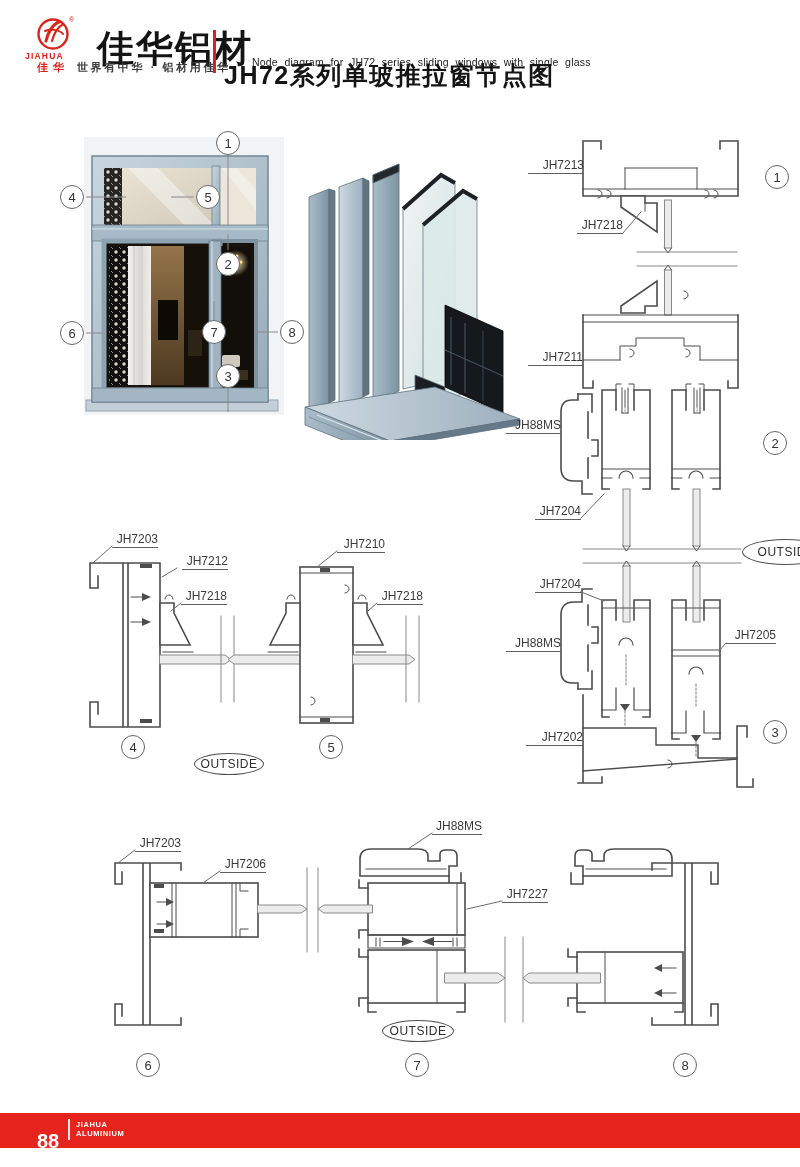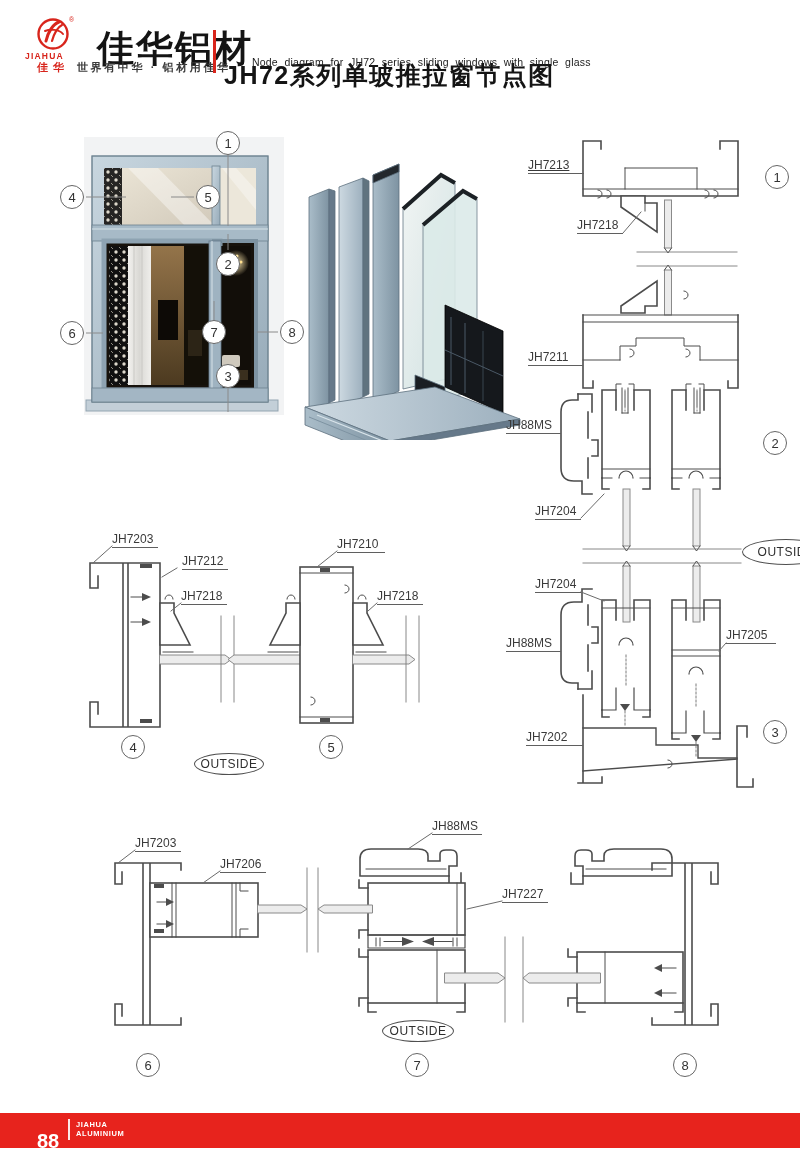--- a/index.html
+++ b/index.html
@@ -1,17 +1,17 @@
 <!DOCTYPE html>
 <html><head>
 <meta charset="utf-8">
 <style>
   html,body{margin:0;padding:0;background:#e9e9e9;}
   .page{position:relative;width:800px;height:1167px;background:#ffffff;overflow:hidden;
-        font-family:"Liberation Sans","DejaVu Sans",sans-serif;color:#222;}
+        font-family:"Liberation Sans","DejaVu Sans",sans-serif;color:#222;text-align:right;}
   .abs{position:absolute;}
   
   .brand-title{position:absolute;left:73px;top:24px;font-size:37px;font-weight:bold;color:#141414;letter-spacing:2px;margin-left:24px;}
   .brand-tagline{position:absolute;left:77px;top:60px;font-size:11px;letter-spacing:2.6px;color:#3a3a3a;font-weight:bold;}
   .logo-en{position:absolute;left:25px;top:51px;font-size:8.5px;font-weight:bold;color:#d8251c;letter-spacing:1.2px;}
   .logo-cn{position:absolute;left:37px;top:60px;font-size:11px;font-weight:bold;color:#d8251c;letter-spacing:5px;}
   .hdr-divider{position:absolute;left:213px;top:30px;width:3px;height:43px;background:#d8251c;}
   .doc-title-cn{position:absolute;left:224px;top:26px;font-size:25px;font-weight:bold;color:#141414;letter-spacing:1.5px;margin-top:33px;}
   .doc-title-en{position:absolute;left:225px;top:56px;font-size:10.5px;color:#1c1c1c;word-spacing:3.5px;letter-spacing:.2px;margin-left:27px;}
   
@@ -307,21 +307,21 @@
 
       <g stroke="#6a6a6a" stroke-width="1">
         <path d="M623,233 L641,212"></path>
         <path d="M581,518 L604,494"></path>
         <path d="M581,592 L604,601"></path>
         <path d="M726,643 L719,651"></path>
       </g>
     </g>
   </svg>
 
-  <div class="plbl" style="left:528px;top:159px;width:56px;text-decoration:underline;"><span>JH7213</span></div>
+  <div class="plbl" style="left:528px;top:159px;width:56px;"><span>JH7213</span></div>
   <div class="plbl" style="left:577px;top:219px;width:46px;"><span>JH7218</span></div>
   <div class="plbl" style="left:528px;top:351px;width:55px;"><span>JH7211</span></div>
   <div class="plbl" style="left:506px;top:419px;width:55px;"><span>JH88MS</span></div>
   <div class="plbl" style="left:535px;top:505px;width:46px;"><span>JH7204</span></div>
   <div class="plbl" style="left:535px;top:578px;width:46px;"><span>JH7204</span></div>
   <div class="plbl" style="left:506px;top:637px;width:55px;"><span>JH88MS</span></div>
   <div class="plbl" style="left:726px;top:629px;width:50px;"><span>JH7205</span></div>
   <div class="plbl" style="left:526px;top:731px;width:57px;"><span>JH7202</span></div>
 
   <div class="circ" style="left:765px;top: 165px;">

